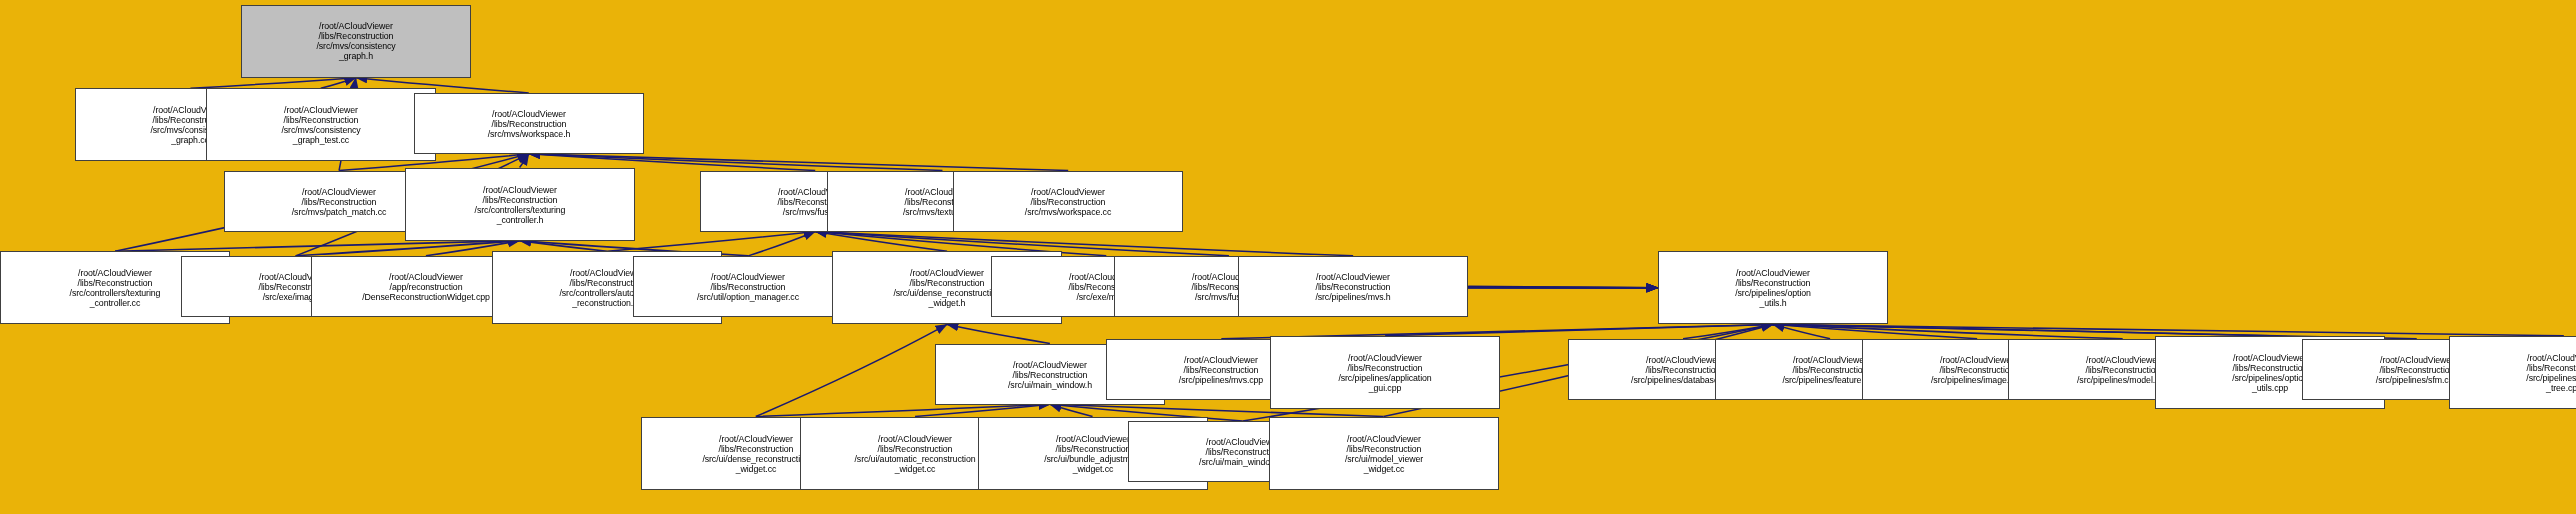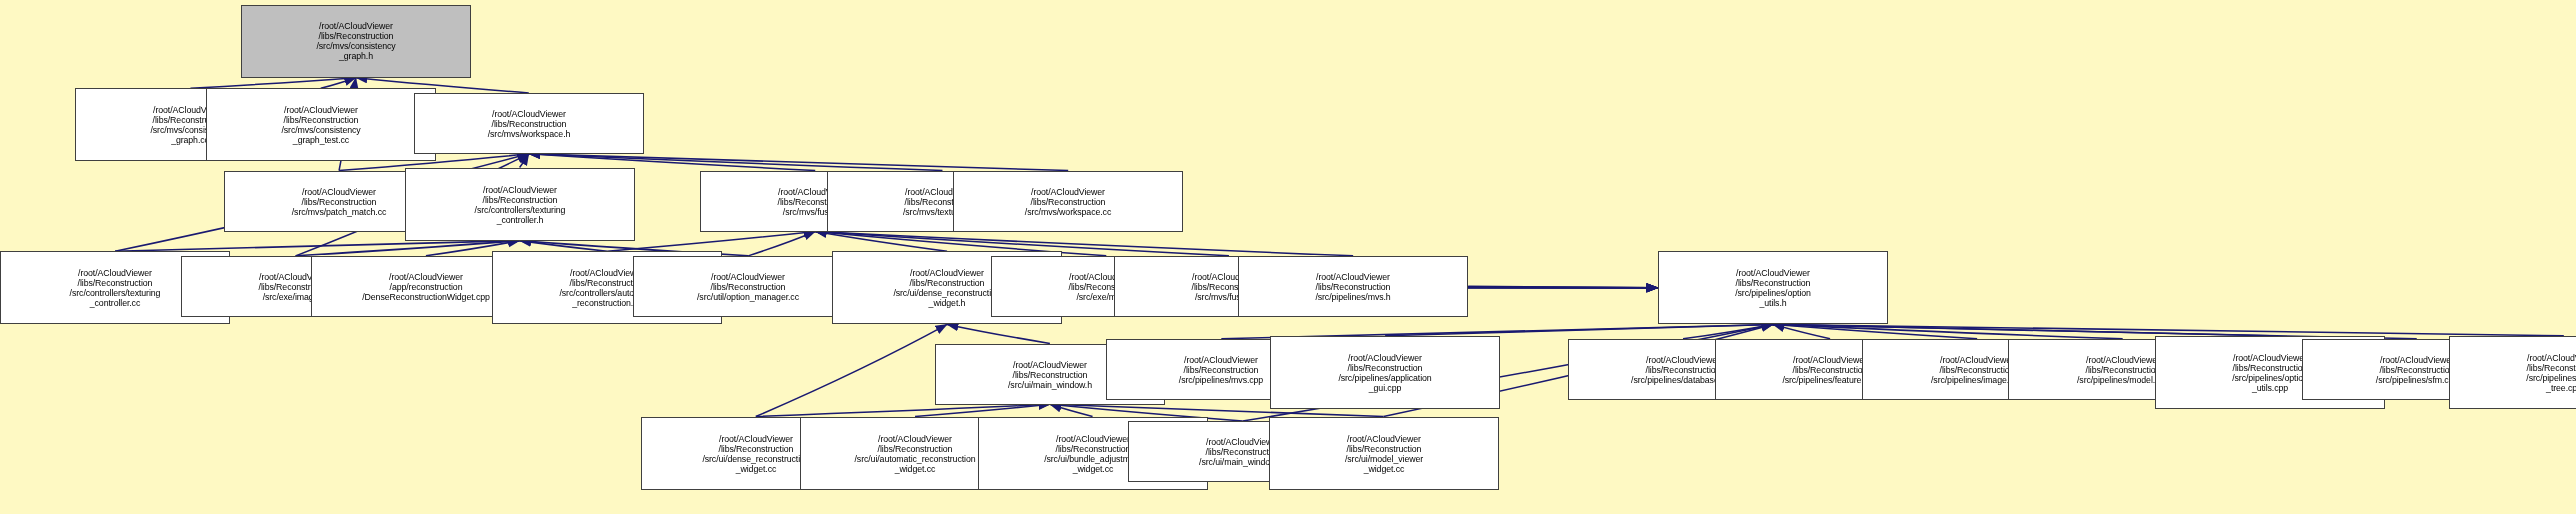--- a/index.html
+++ b/index.html
@@ -4,21 +4,21 @@
 <style>
   html, body {
     margin: 0;
     padding: 0;
     background: #ffffff;
   }
   #graph {
     position: relative;
     width: 2576px;
     height: 514px;
-    background: #fef9c3;
+    background: #eab308;
     font-family: "Liberation Sans", "DejaVu Sans", sans-serif;
     overflow: hidden;
   }
   #edges {
     position: absolute;
     left: 0;
     top: 0;
     width: 2576px;
     height: 514px;
     pointer-events: none;

